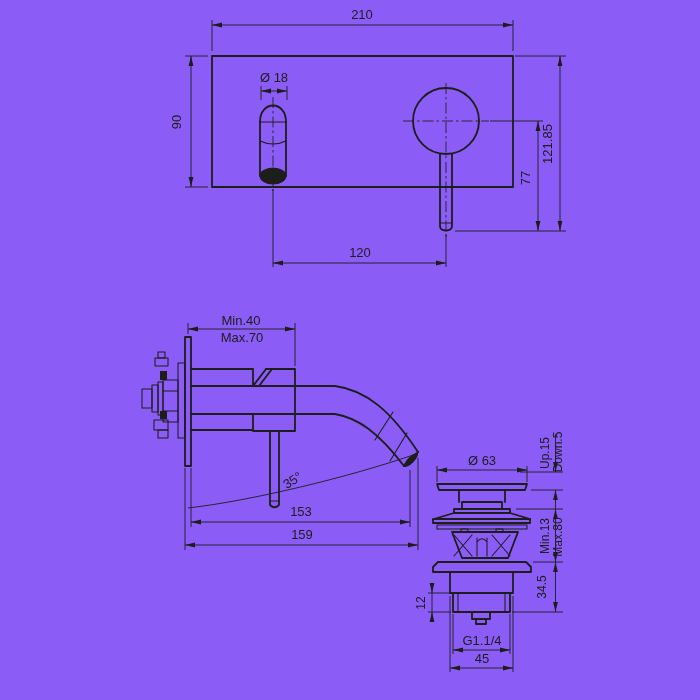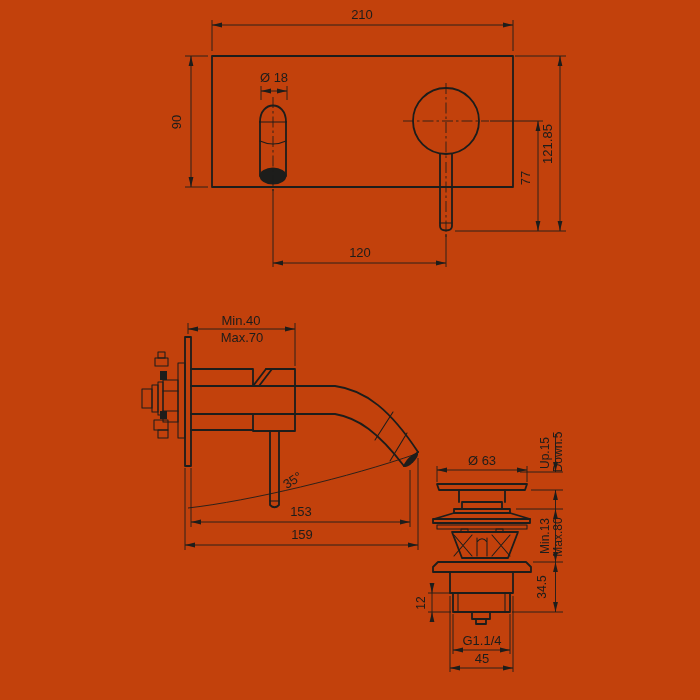--- a/index.html
+++ b/index.html
@@ -1,16 +1,16 @@
 <!DOCTYPE html>
 <html><head>
 <meta charset="utf-8">
 <style>
   html,body{margin:0;padding:0;background:#ffffff;}
-  .stage{width:700px;height:700px;position:relative;background:#c2410c;overflow:hidden;}
+  .stage{width:700px;height:700px;position:relative;background:#8b5cf6;overflow:hidden;}
   svg{display:block;}
   .part{stroke:#1d1d1b;stroke-width:1.8;fill:none;stroke-linejoin:round;stroke-linecap:round;}
   .thin{stroke:#1d1d1b;stroke-width:1.05;fill:none;stroke-linejoin:round;stroke-linecap:round;}
   .dim{stroke:#1d1d1b;stroke-width:0.9;fill:none;}
   .cl{stroke:#1d1d1b;stroke-width:0.85;fill:none;stroke-dasharray:11 3 2.5 3;}
   .ink{fill:#1d1d1b;stroke:none;}
   text{font-family:"Liberation Sans","DejaVu Sans",sans-serif;font-size:13px;fill:#1d1d1b;}
   text.sm{font-size:12px;}
 </style>
 </head>

